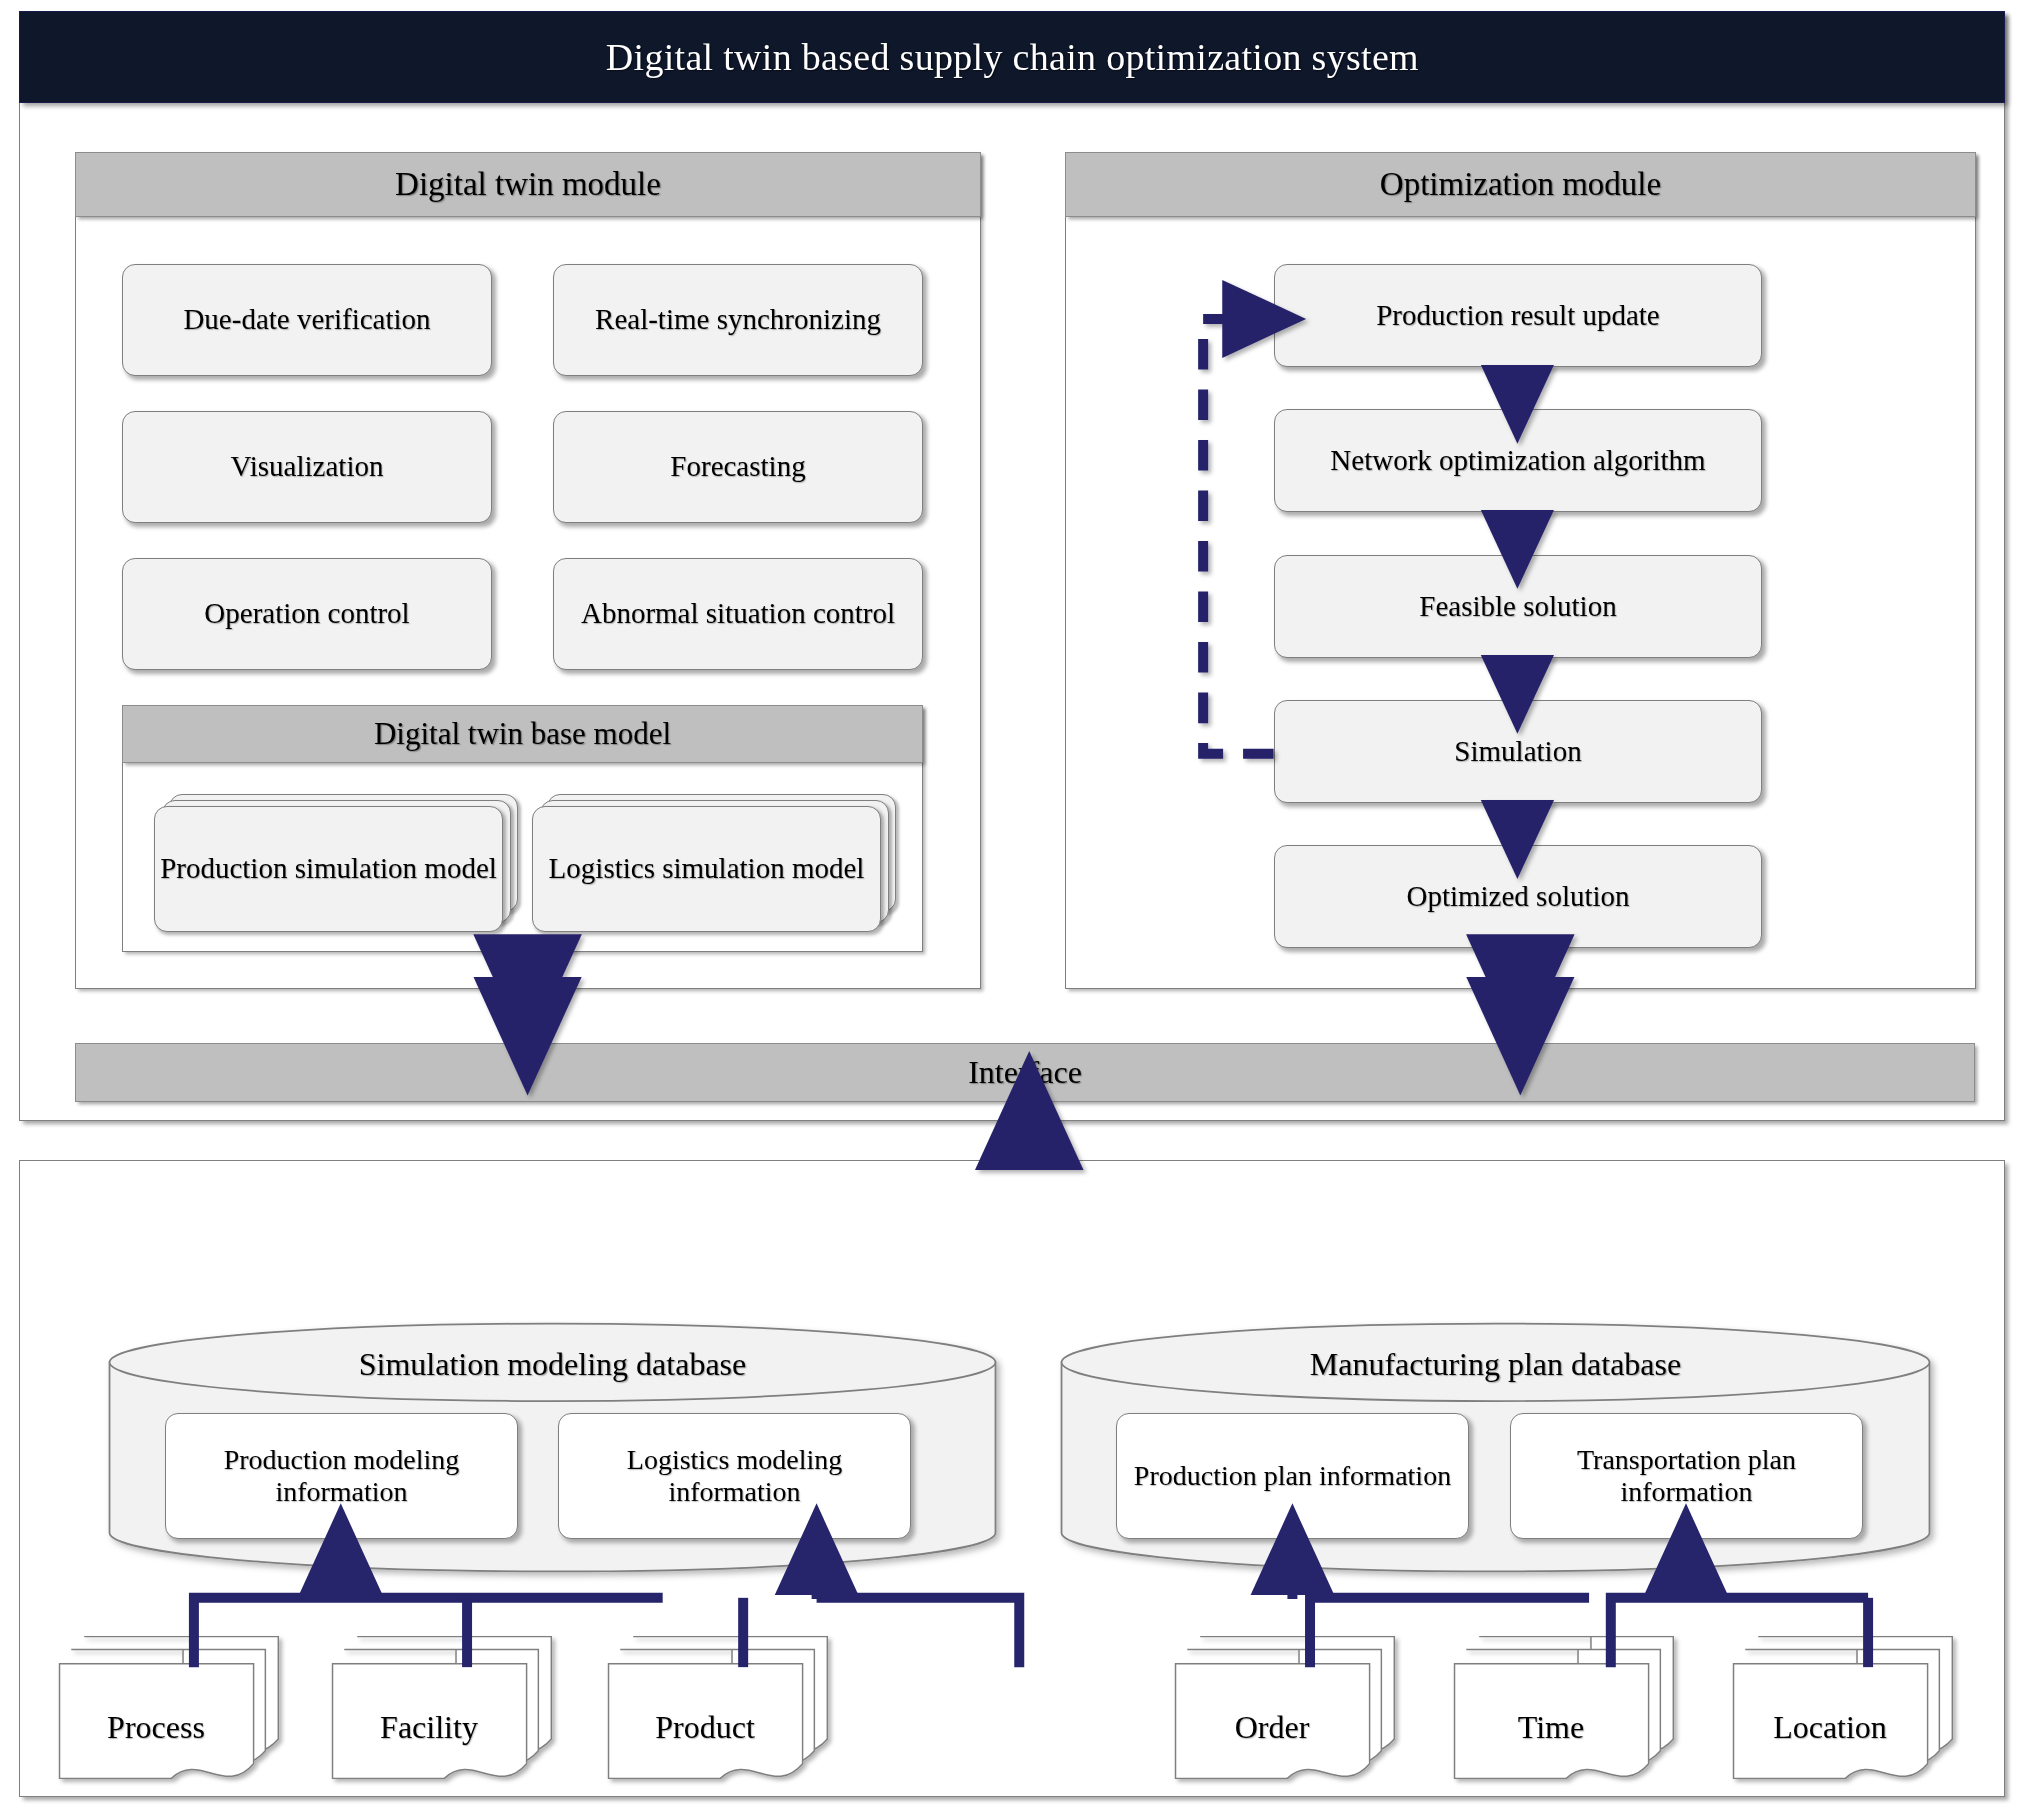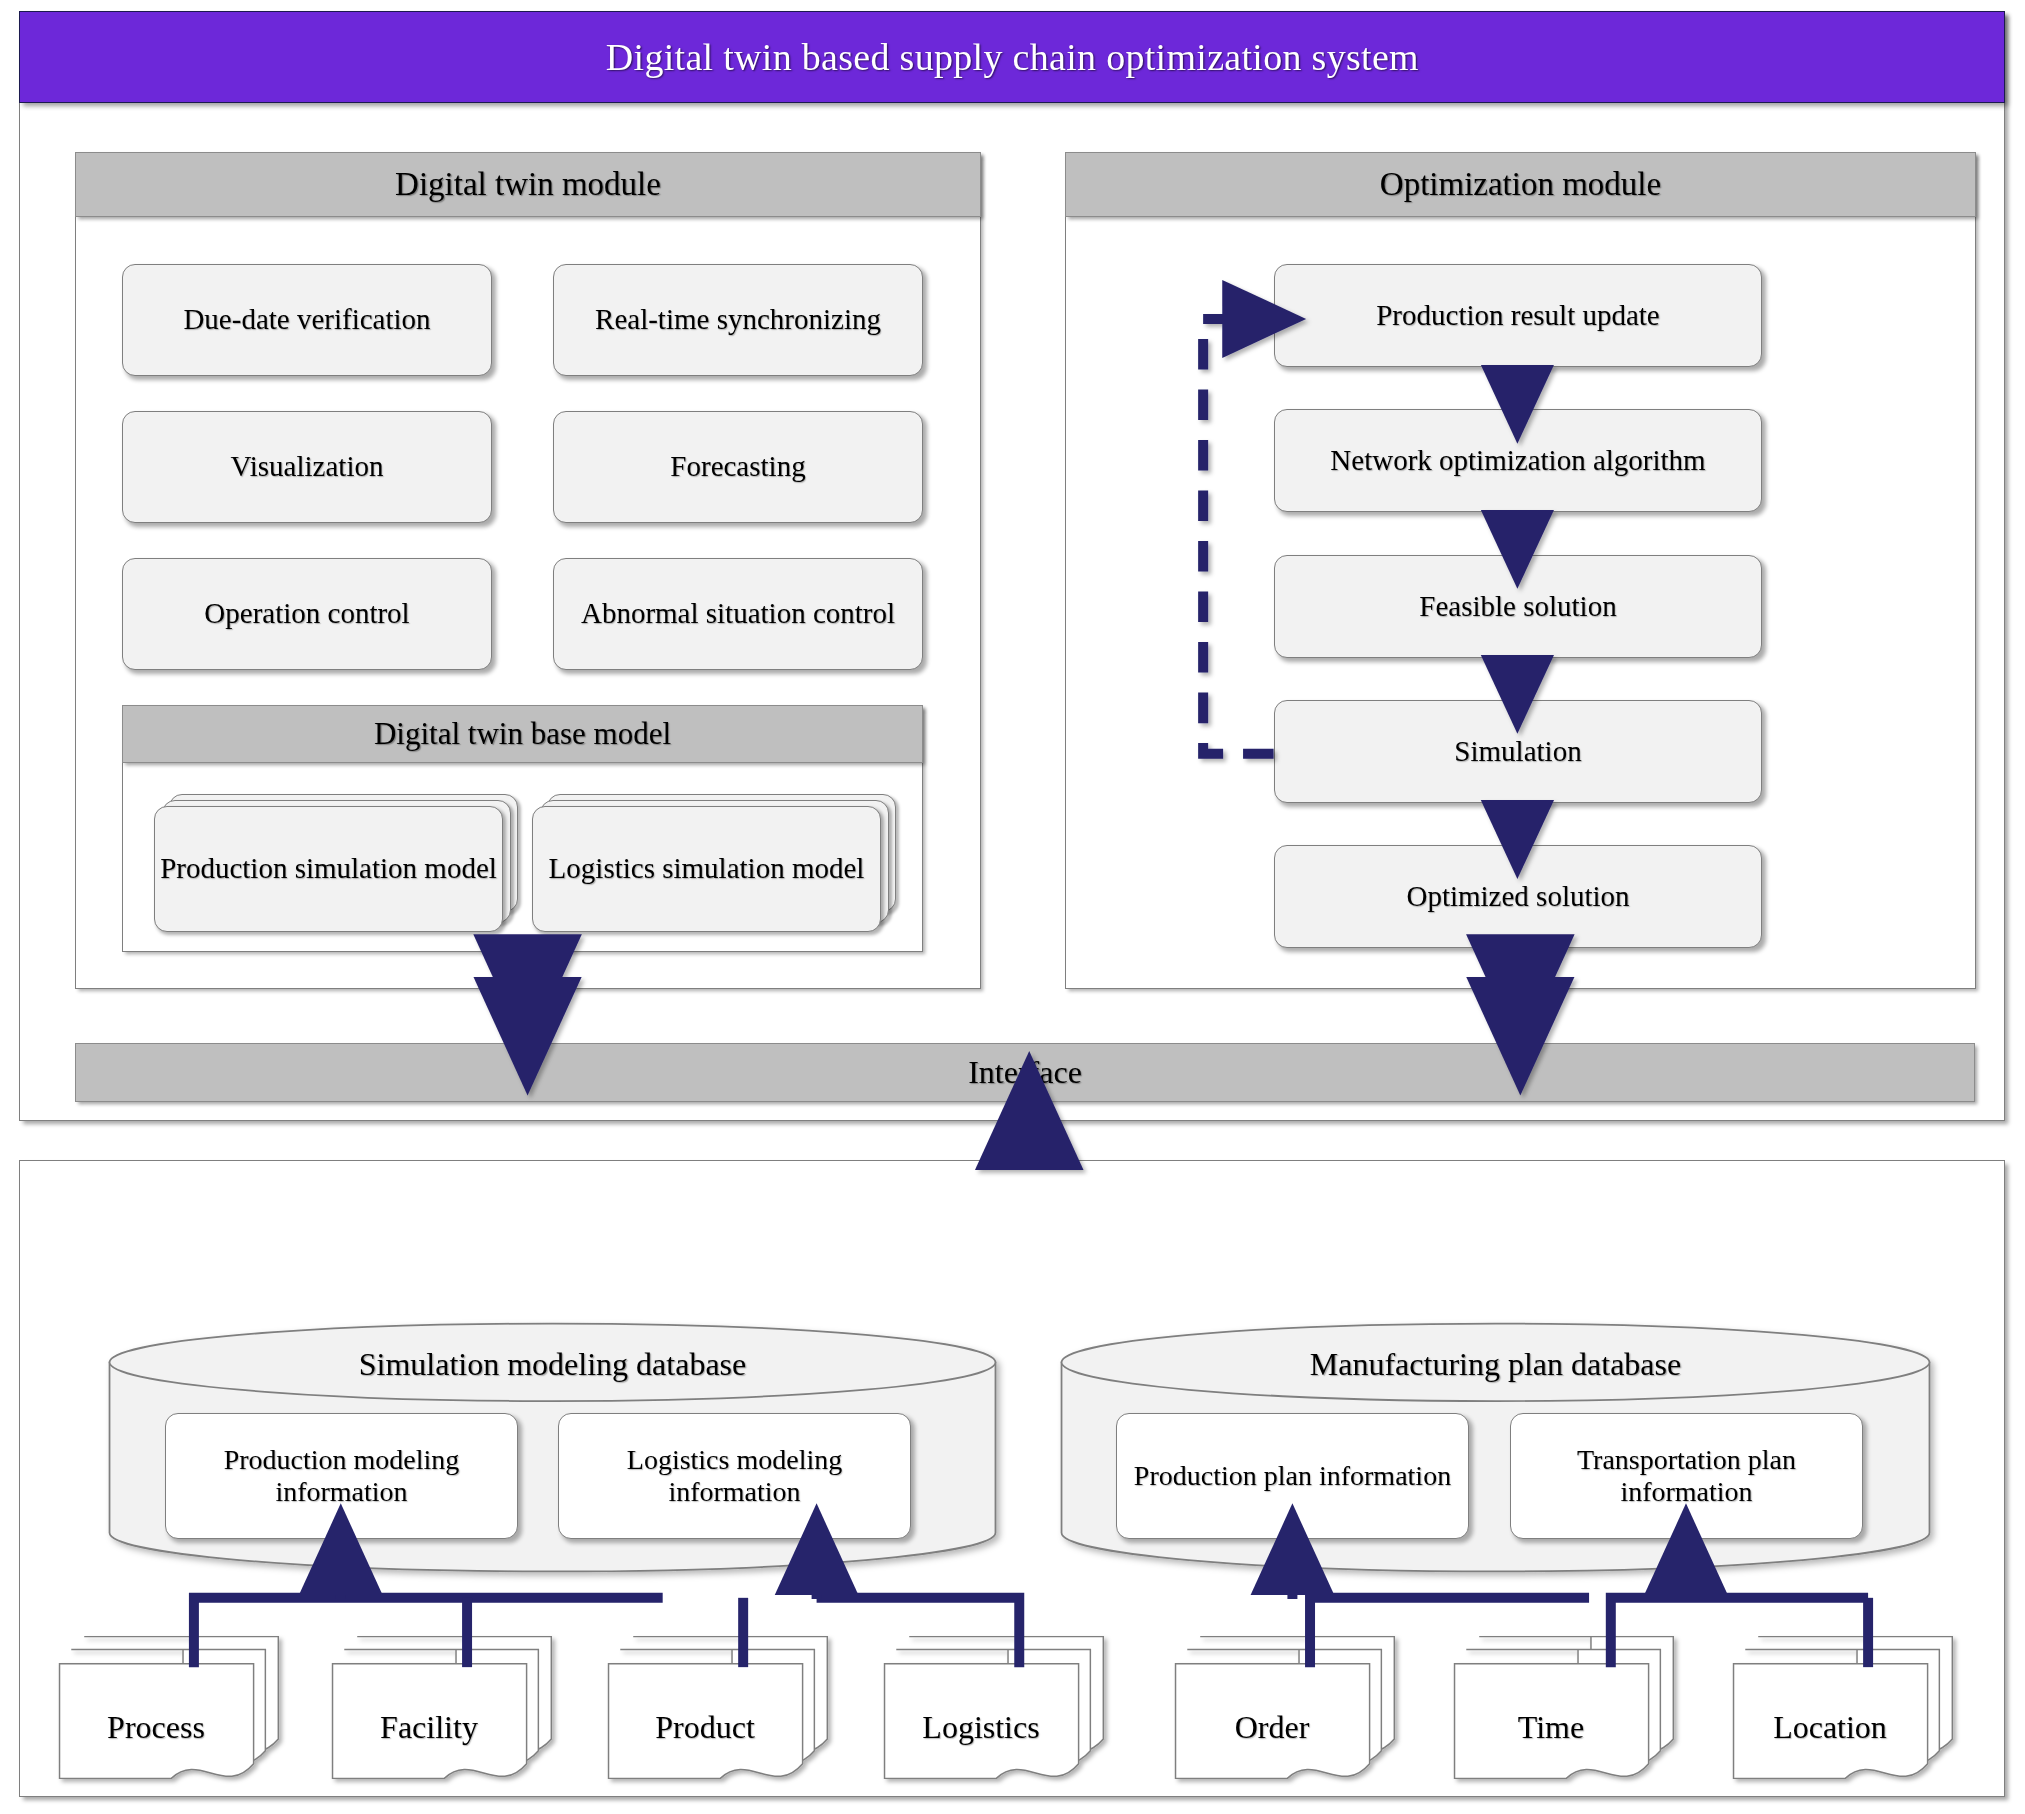--- a/index.html
+++ b/index.html
@@ -13,21 +13,21 @@
 
   
   .panel {
     position: absolute;
     background: #ffffff;
     border: 1.8px solid #7f7f7f;
     box-shadow: 3.5px 3.5px 4.1px rgba(0,0,0,0.35);
   }
   .navybar {
     position: absolute;
-    background: #6d28d9;
+    background: #0f172a;
     border: 1.2px solid #1b1a4e;
     box-shadow: 4.1px 4.1px 4.7px rgba(0,0,0,0.38);
     color: #ffffff;
     display: flex; align-items: center; justify-content: center;
     text-align: center;
     text-shadow: 1.2px 1.2px 1.8px rgba(0,0,0,0.55);
     letter-spacing: 0.3px;
   }
   .graybar {
     position: absolute;
@@ -281,30 +281,20 @@
     <svg width="247" height="159" style="position:absolute;left:0;top:0;overflow:visible;" viewBox="0 0 420 270">
       <g filter="url(#ds1)">
         <path d="M48,6 L378,6 L378,180 C330,236 286,160 238,205 L238,6 Z" fill="#fff" stroke="#7f7f7f" stroke-width="2.5"></path>
         <path d="M26,28 L356,28 L356,200 C308,256 264,180 216,225 L216,28 Z" fill="#fff" stroke="#7f7f7f" stroke-width="2.5"></path>
         <path d="M6,52 L336,52 L336,222 C288,278 244,202 196,247 L6,247 Z" fill="#fff" stroke="#7f7f7f" stroke-width="2.5"></path>
       </g>
     </svg>
     <div class="dlabel t-doc" style="top:76px; left:-23.5px; width:247px;">Product</div>
   </div>
 
-  <div class="docstack" style="left:881px; top:1633px; width:247px; height:159px;">
-    <svg width="247" height="159" style="position:absolute;left:0;top:0;overflow:visible;" viewBox="0 0 420 270">
-      <g filter="url(#ds1)">
-        <path d="M48,6 L378,6 L378,180 C330,236 286,160 238,205 L238,6 Z" fill="#fff" stroke="#7f7f7f" stroke-width="2.5"></path>
-        <path d="M26,28 L356,28 L356,200 C308,256 264,180 216,225 L216,28 Z" fill="#fff" stroke="#7f7f7f" stroke-width="2.5"></path>
-        <path d="M6,52 L336,52 L336,222 C288,278 244,202 196,247 L6,247 Z" fill="#fff" stroke="#7f7f7f" stroke-width="2.5"></path>
-      </g>
-    </svg>
-    <div class="dlabel t-doc" style="top:76px; left:-23.5px; width:247px;">Logistics</div>
-  </div>
 
   <div class="docstack" style="left:1172px; top:1633px; width:247px; height:159px;">
     <svg width="247" height="159" style="position:absolute;left:0;top:0;overflow:visible;" viewBox="0 0 420 270">
       <g filter="url(#ds1)">
         <path d="M48,6 L378,6 L378,180 C330,236 286,160 238,205 L238,6 Z" fill="#fff" stroke="#7f7f7f" stroke-width="2.5"></path>
         <path d="M26,28 L356,28 L356,200 C308,256 264,180 216,225 L216,28 Z" fill="#fff" stroke="#7f7f7f" stroke-width="2.5"></path>
         <path d="M6,52 L336,52 L336,222 C288,278 244,202 196,247 L6,247 Z" fill="#fff" stroke="#7f7f7f" stroke-width="2.5"></path>
       </g>
     </svg>
     <div class="dlabel t-doc" style="top:76px; left:-23.5px; width:247px;">Order</div>

